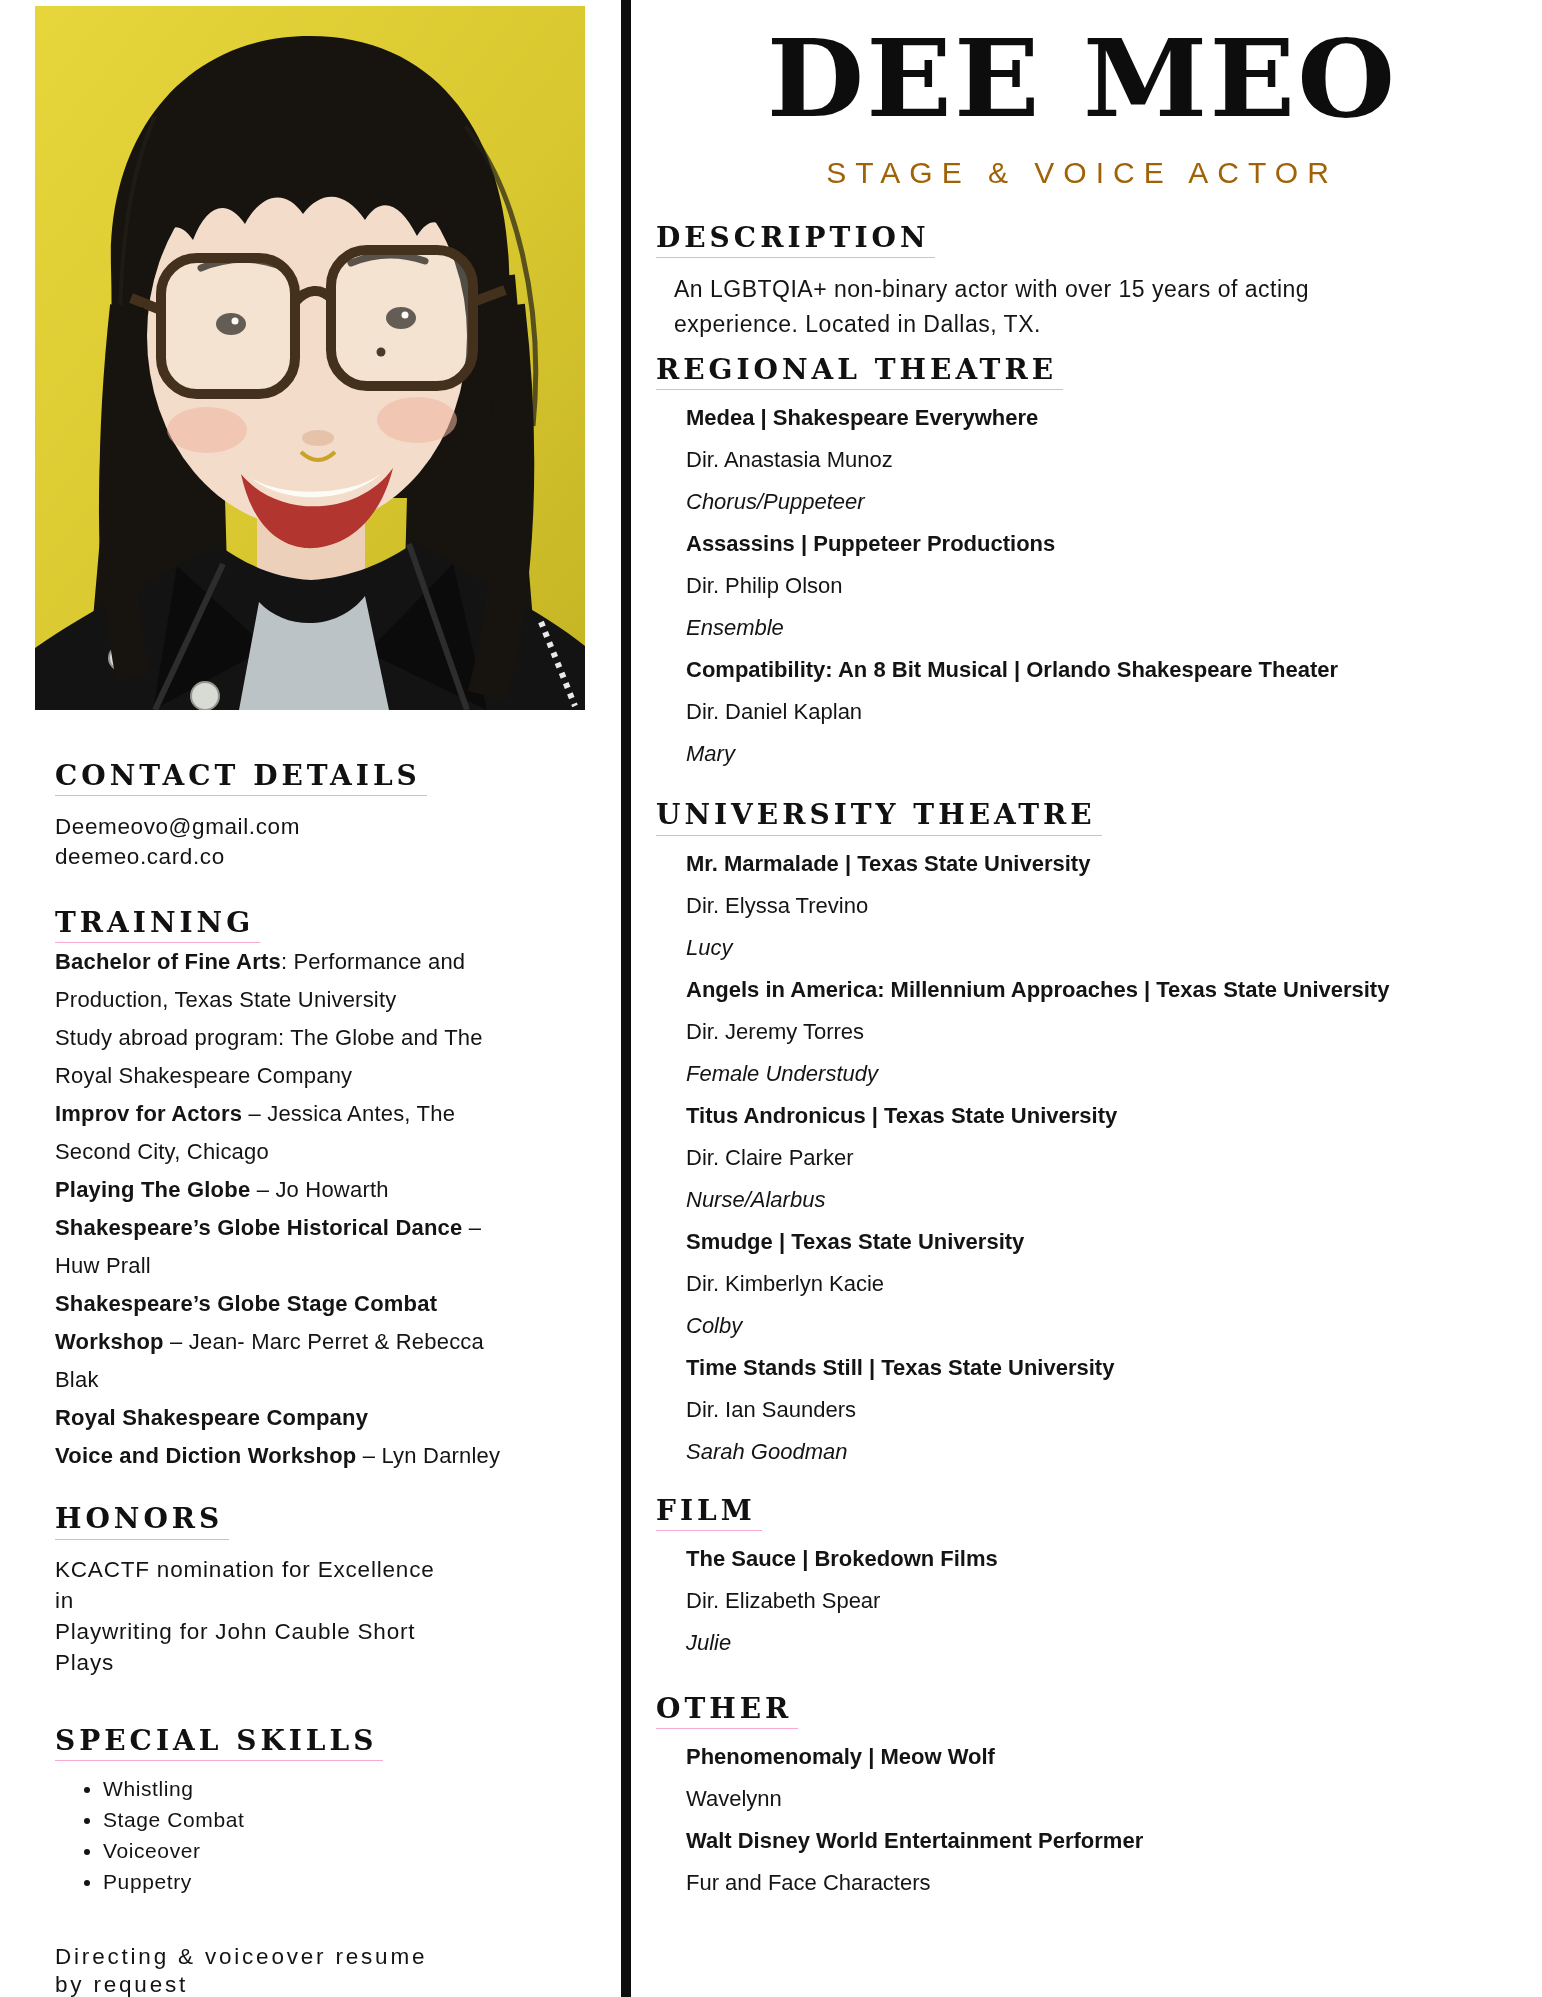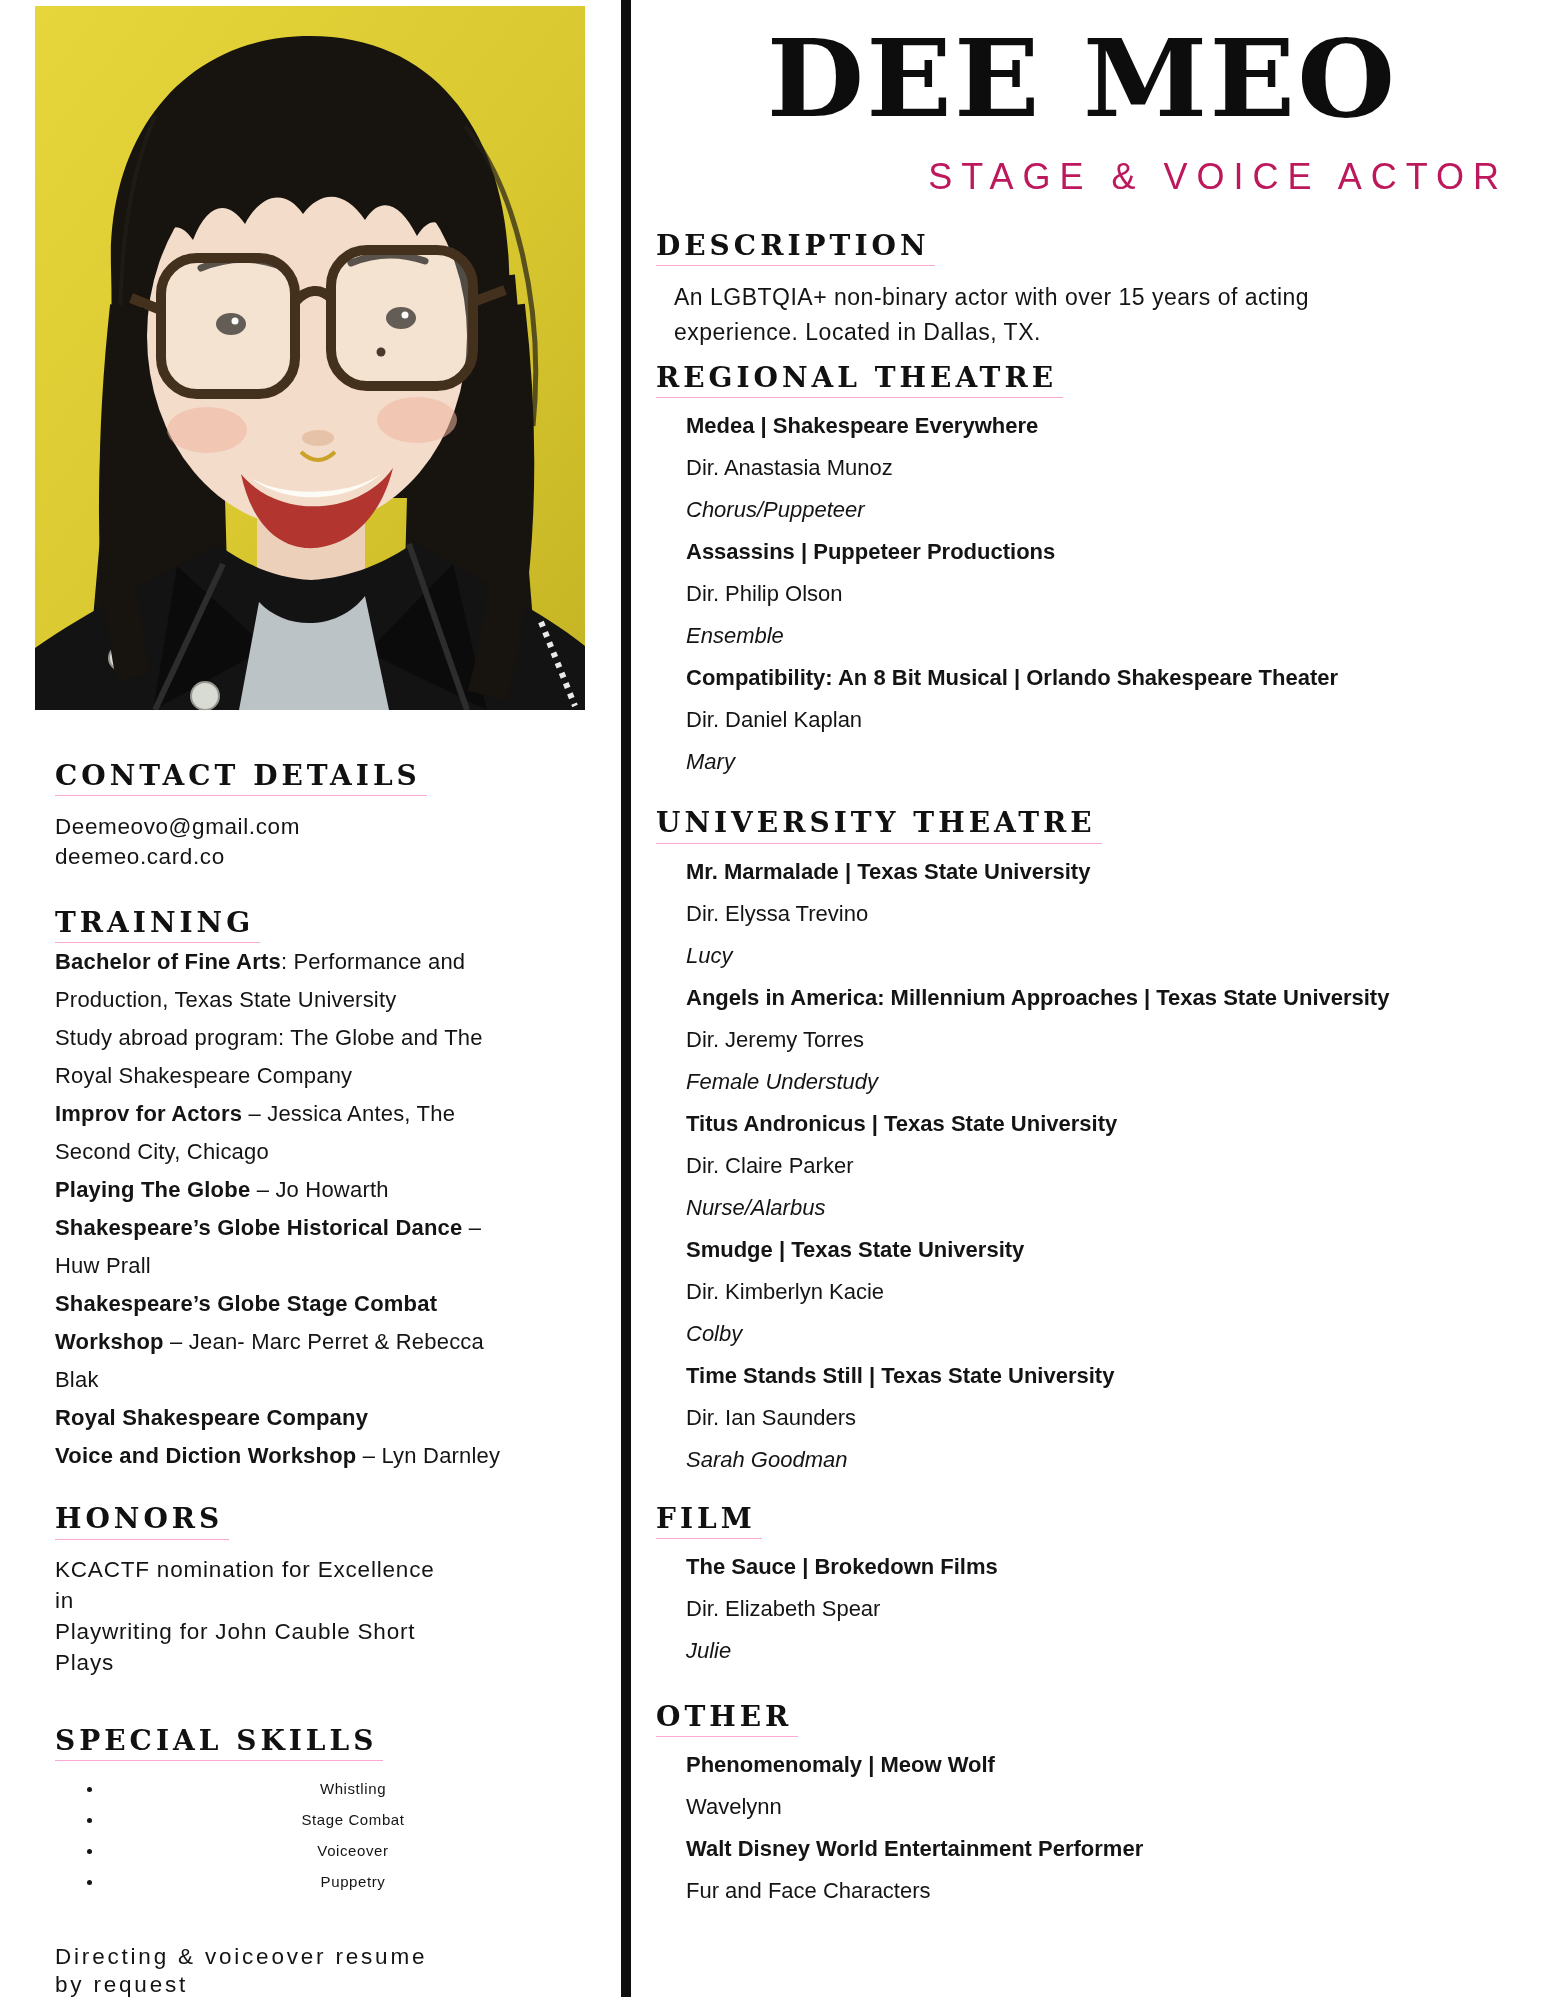--- a/index.html
+++ b/index.html
@@ -24,30 +24,30 @@
   #contact-lines{margin-top:16px;}
   #training-heading-wrap{margin-top:35px;}
   #training-items{width:505px;}
   .training-item{margin:0;font-size:22px;line-height:38px;letter-spacing:0.2px;white-space:pre-line;}
   .training-item b{font-weight:700;}
   #honors-heading-wrap{margin-top:28px;}
   #honors-text{margin:14px 0 0 0;width:400px;font-size:22.5px;line-height:31px;
                letter-spacing:0.8px;white-space:pre-line;}
   #skills-heading-wrap{margin-top:47px;}
   #skills-list{margin:12px 0 0 0;padding-left:48px;}
-  #skills-list li{font-size:15px;line-height:31px;letter-spacing:0.6px;text-align:center;}
+  #skills-list li{font-size:21px;line-height:31px;letter-spacing:0.6px;}
   #footer-note{margin:46px 0 0 0;font-size:22.5px;line-height:28px;letter-spacing:2.8px;white-space:pre-line;}
 
   
   #right-col{position:absolute;left:656px;top:0;width:852px;}
   #name-title{margin:26px 0 0 0;text-align:center;font-family:"DejaVu Serif","Liberation Serif",serif;
               font-weight:700;font-size:106px;line-height:1;letter-spacing:2px;color:#0d0d0d;
               transform:scaleX(1.06);transform-origin:center;}
-  #tagline{margin:24px 0 0 0;text-align:right;font-size:36px;letter-spacing:9px;
-           font-weight:400;color:#be185d;}
+  #tagline{margin:24px 0 0 0;text-align:center;font-size:30px;letter-spacing:9px;
+           font-weight:400;color:#a16207;}
   #description-heading-wrap{margin-top:32px;}
   #description-text{margin:14px 0 0 18px;font-size:23px;line-height:35px;letter-spacing:0.5px;
                     white-space:pre-line;}
   .r-section{margin-top:12px;}
   .r-section .entries{margin:13px 0 0 18px;}
   .entry{margin:0 0 10px 0;}
   .entry p{margin:12px;font-size:22px;line-height:30px;}
   .entry .title{font-weight:700;white-space:pre-line;}
   .entry .director{font-weight:400;}
   .entry .role{font-style:italic;}

